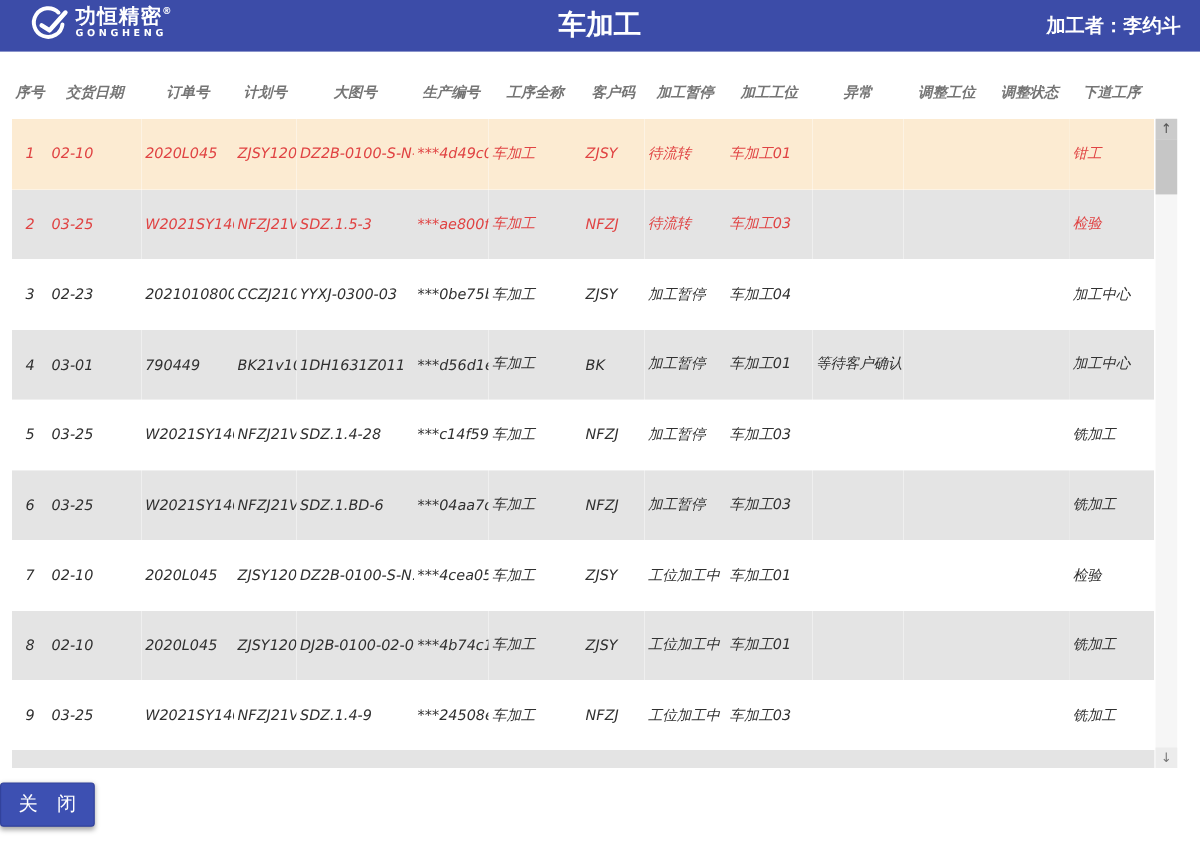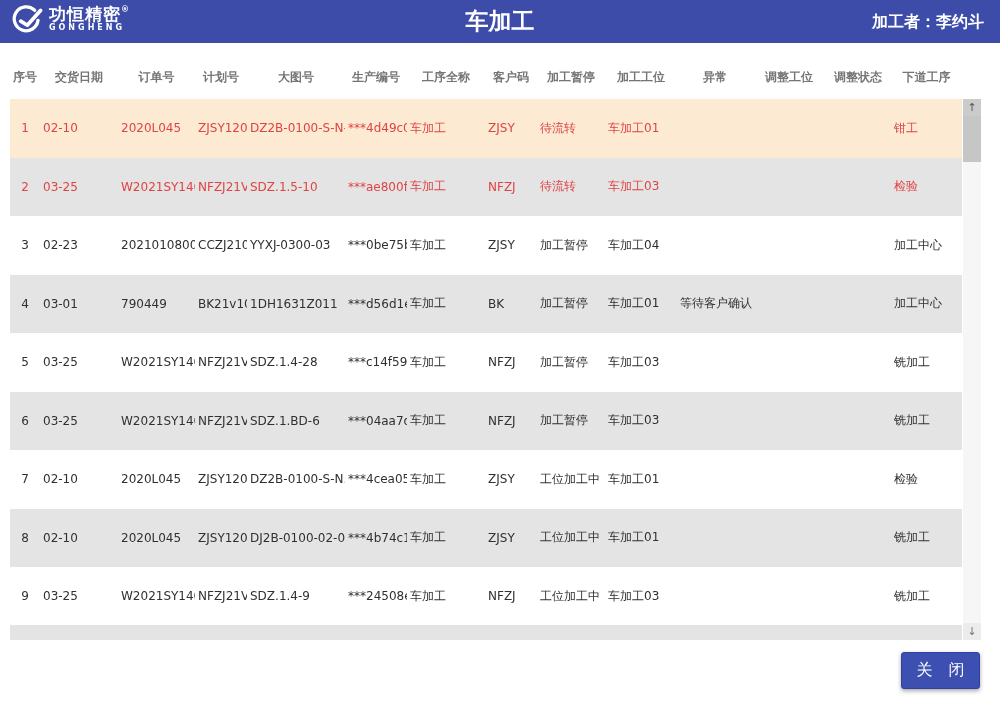--- a/index.html
+++ b/index.html
@@ -1,48 +1,48 @@
 <!DOCTYPE html>
 <html style="--header_blue: #3c4ca8; --button_blue: #3d50b2; --highlight_row: #fcebd2; --alert_red: #e04343; --zebra_gray: #e4e4e4;"><head>
 <meta charset="utf-8">
 <style>
   html,body{margin:0;padding:0;}
   body{width:1000px;height:711px;font-family:"DejaVu Sans","Liberation Sans",sans-serif;background:#fff;overflow:hidden;}
   .app{position:relative;width:1000px;height:711px;background:#fff;overflow:hidden;}
 
   
   .topbar{position:absolute;top:0;left:0;width:1000px;height:43px;background:var(--header_blue,#3c4ca8);color:#fff;}
-  .logo{position:absolute;left:10px;top:3px;display:flex;align-items:center;gap:6px;justify-content:flex-end;}
+  .logo{position:absolute;left:24px;top:3px;display:flex;align-items:center;gap:6px;justify-content:flex-end;}
   .logo-mark{display:flex;align-items:center;}
   .logo-text{display:flex;flex-direction:column;line-height:1.05;}
   .logo-cn{font-size:17px;font-weight:bold;letter-spacing:1px;}
   .logo-cn sup{font-size:8px;vertical-align:top;}
   .logo-en{font-size:8px;font-weight:bold;letter-spacing:3px;}
   .title{position:absolute;left:0;top:0;width:1000px;height:43px;line-height:43px;text-align:center;font-size:23px;font-weight:bold;}
   .operator{position:absolute;right:16px;top:0;height:43px;line-height:43px;font-size:16px;font-weight:bold;}
 
   
-  .table-wrap{position:absolute;left:10px;top:55px;width:952px;}
+  .table-wrap{position:absolute;left:10px;top:55px;width:952px;font-style:italic;}
   table{border-collapse:collapse;table-layout:fixed;width:952px;font-size:12px;}
   thead th{height:44px;font-size:12px;color:#757575;font-weight:bold;text-align:center;padding:0;white-space:nowrap;overflow:hidden;background:#fff;}
   tbody td{height:58.5px;padding:0 0 0 3px;white-space:nowrap;overflow:hidden;color:#303030;background:#fff;}
   tbody td:first-child{text-align:center;padding:0;}
   tr.alt td{background:var(--zebra_gray,#e4e4e4);}
   tr.selected td{background:var(--highlight_row,#fcebd2);}
   tr.red td{color:var(--alert_red,#e04343);}
   .partial-row{position:absolute;left:10px;top:625px;width:952px;height:15px;background:var(--zebra_gray,#e4e4e4);}
 
   
   .scrollbar{position:absolute;left:963px;top:99px;width:18px;height:541px;background:#f6f6f6;}
   .sb-up{position:absolute;top:0;left:0;width:18px;height:17px;background:#cbcbcb;display:flex;align-items:center;justify-content:center;font-size:11px;color:#555;cursor:pointer;}
   .sb-thumb{position:absolute;top:17px;left:0;width:18px;height:46px;background:#c6c6c6;cursor:pointer;}
   .sb-down{position:absolute;bottom:0;left:0;width:18px;height:17px;background:#ececec;display:flex;align-items:center;justify-content:center;font-size:11px;color:#777;cursor:pointer;}
 
   
-  .footer{position:absolute;top:652px;left:0;width:980px;display:flex;justify-content:flex-end;gap:24px;}
+  .footer{position:absolute;top:652px;left:0;width:776px;display:flex;justify-content:flex-start;gap:24px;}
   .btn{min-width:79px;height:37px;background:var(--button_blue,#3d50b2);color:#fff;font-size:16px;font-family:inherit;border:1px solid #32429c;border-radius:3px;box-shadow:0 2px 4px rgba(0,0,0,.35);cursor:pointer;padding:0 8px;}
 </style>
 </head>
 <body>
 
 <div class="app">
 
   <header class="topbar">
     <div class="logo">
       <span class="logo-mark">
@@ -113,21 +113,21 @@
             <td></td>
             <td></td>
             <td></td>
             <td>钳工</td>
           </tr>
           <tr class="alt red">
             <td>2</td>
             <td>03-25</td>
             <td>W2021SY140</td>
             <td>NFZJ21V:</td>
-            <td>SDZ.1.5-10</td>
+            <td>SDZ.1.5-3</td>
             <td>***ae800fcd</td>
             <td>车加工</td>
             <td>NFZJ</td>
             <td>待流转</td>
             <td>车加工03</td>
             <td></td>
             <td></td>
             <td></td>
             <td>检验</td>
           </tr>

